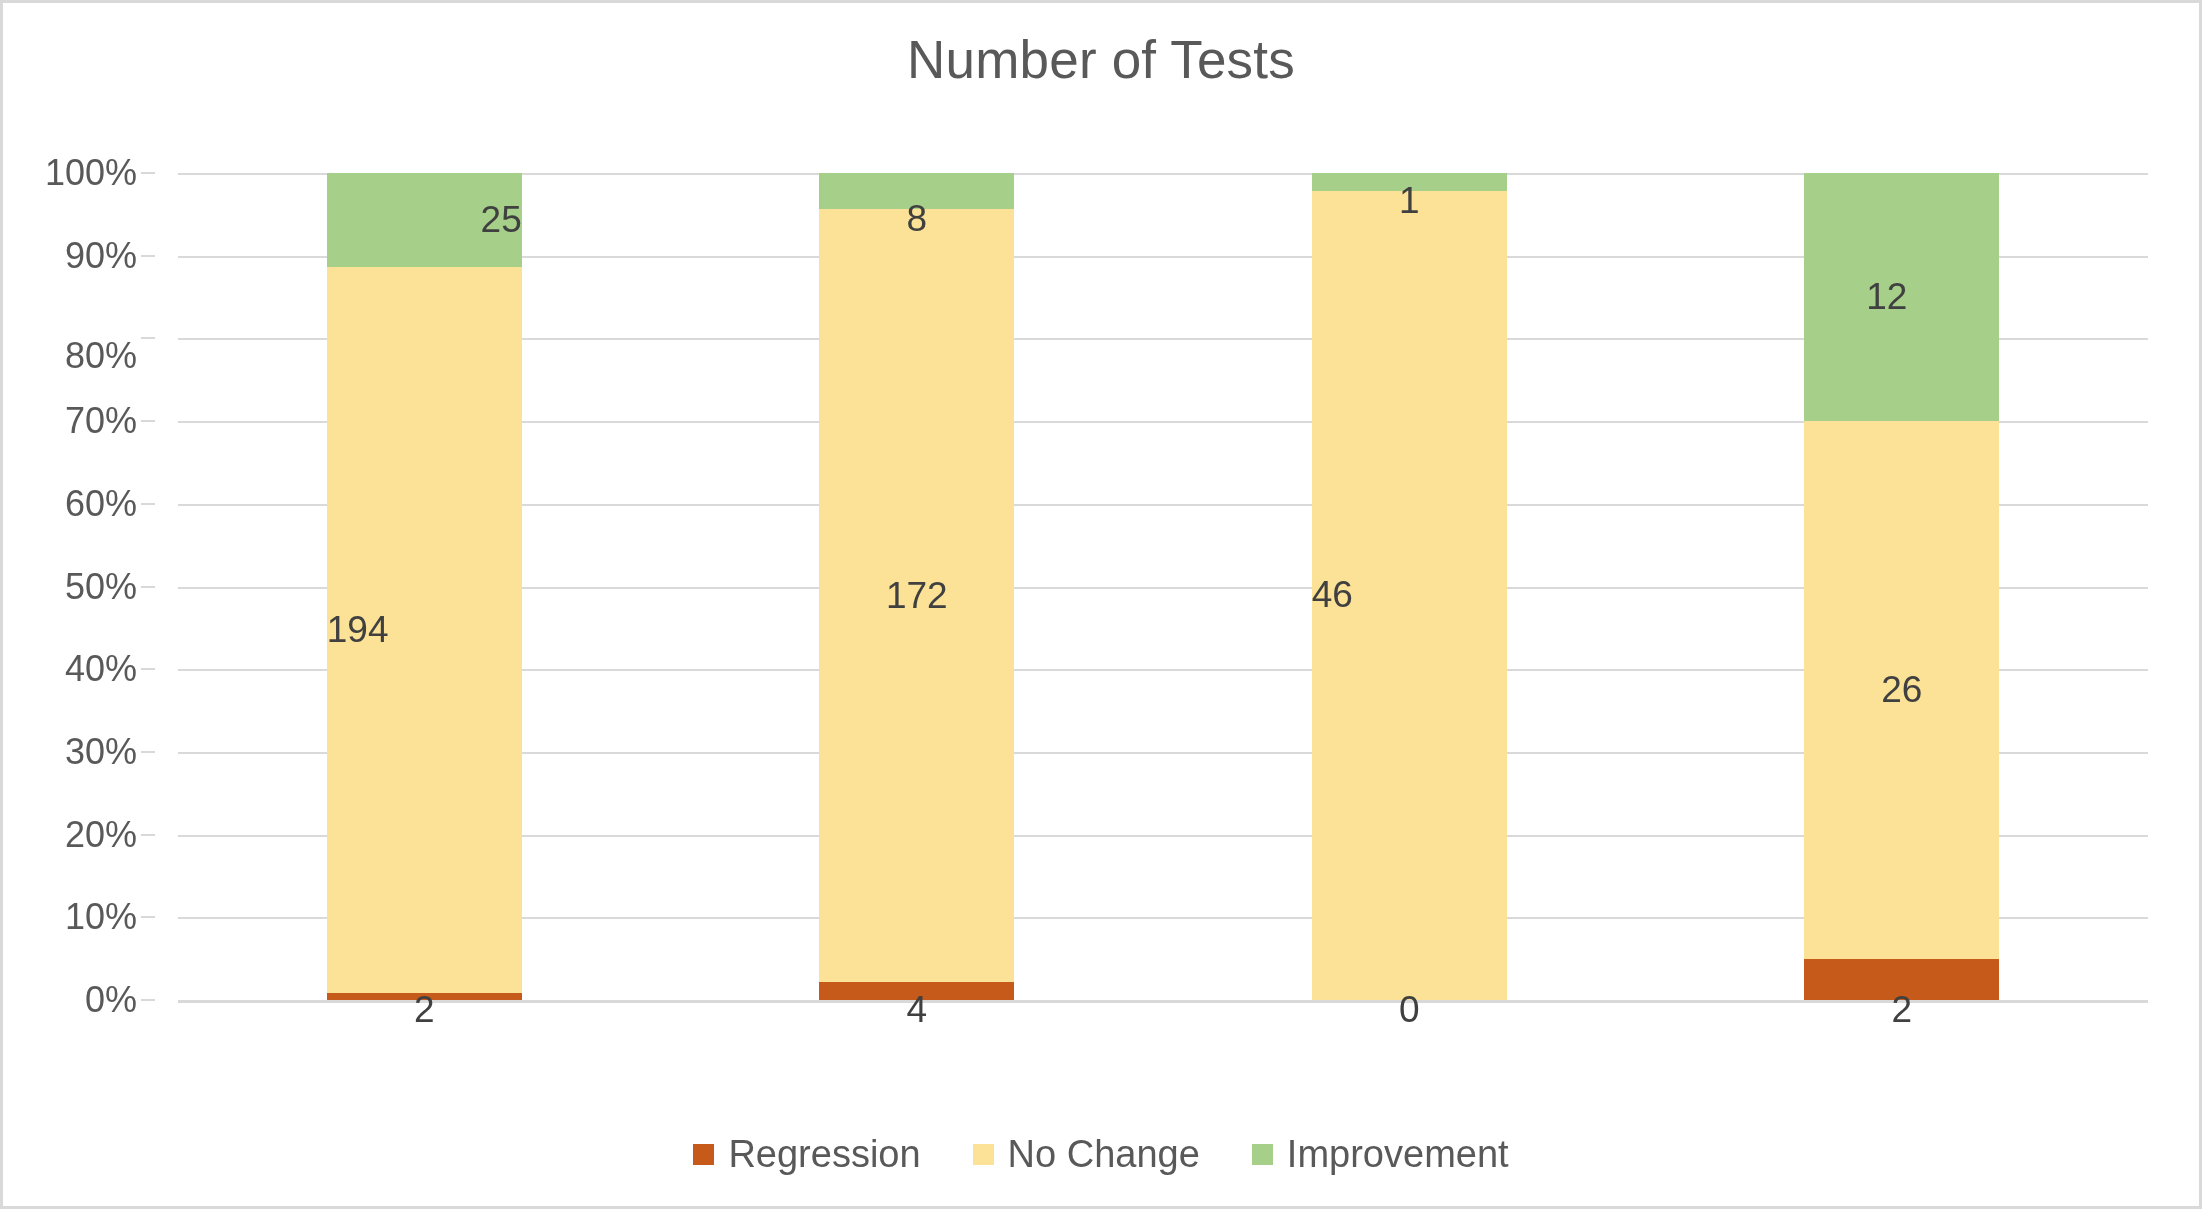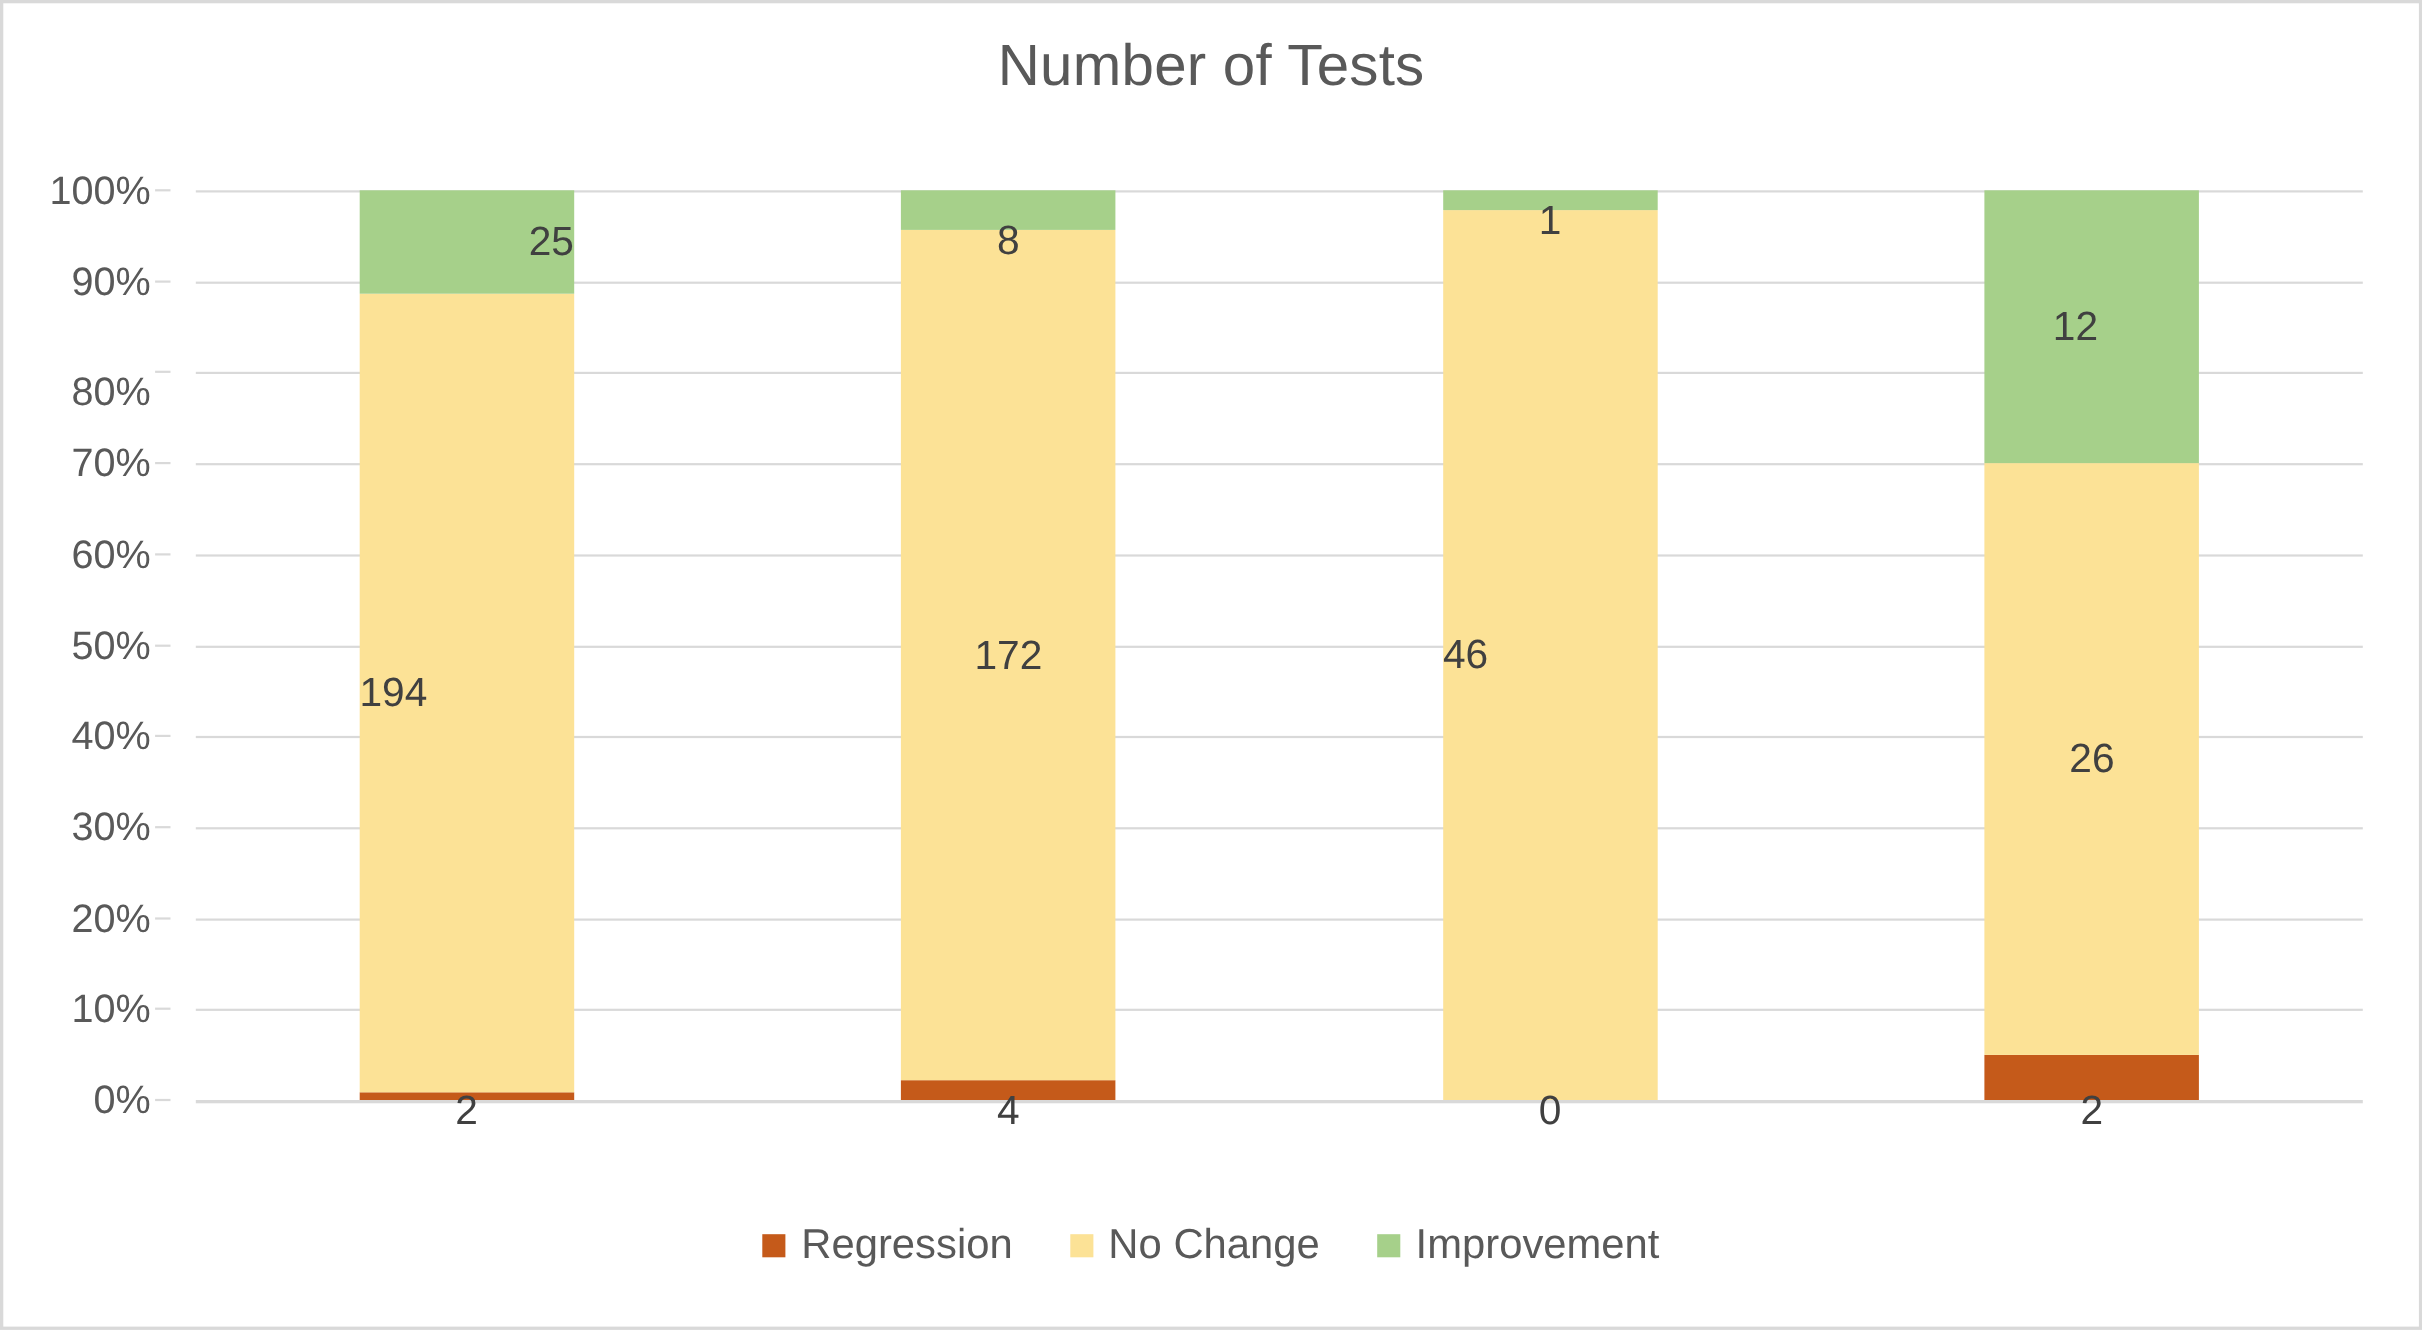--- a/index.html
+++ b/index.html
@@ -129,20 +129,21 @@
     top: 1108px;
     display: flex;
     justify-content: center;
     align-items: center;
     gap: 52px;
   }
   .legend-item {
     display: flex;
     align-items: center;
     gap: 14px;
+    margin-top: 22px;
   }
   .legend-swatch {
     width: 21px;
     height: 21px;
     display: inline-block;
     flex: none;
   }
   .legend-text {
     font-size: 38px;
     color: #595959;

